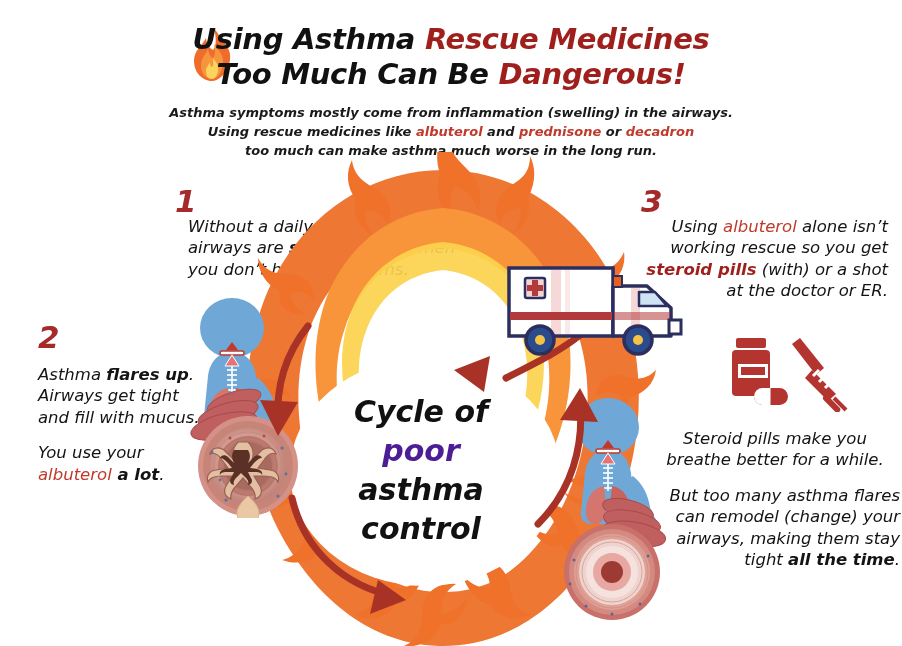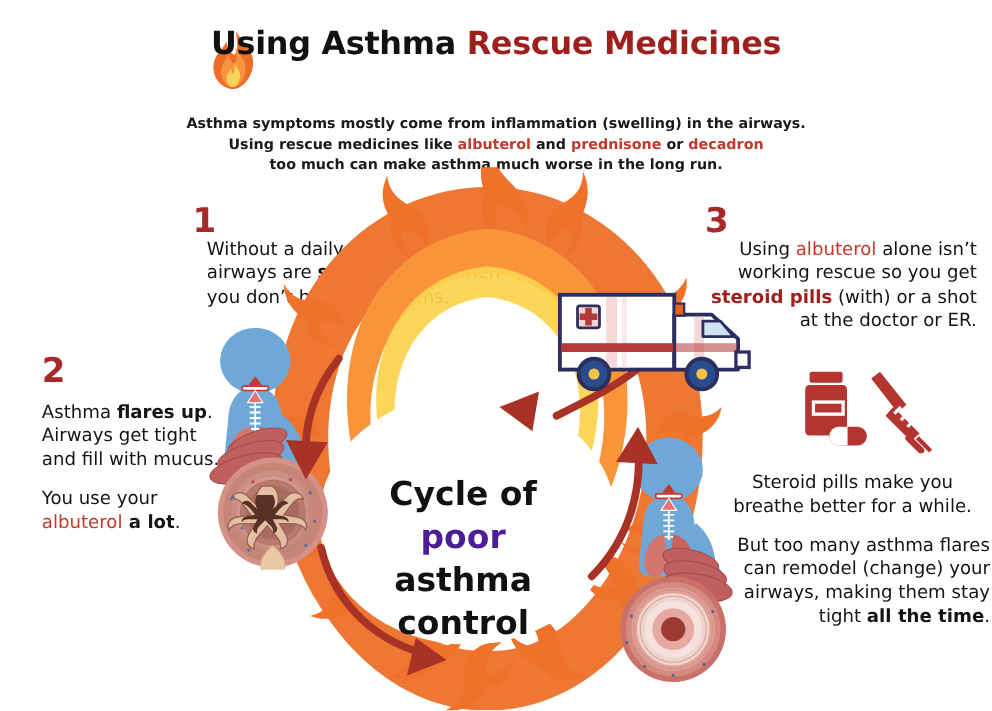--- a/index.html
+++ b/index.html
@@ -3,21 +3,21 @@
 <meta charset="utf-8">
 <style>
   * { margin:0; padding:0; box-sizing:border-box; }
   body {
     width:902px; height:646px;
     background:#ffffff;
     font-family:"DejaVu Sans", sans-serif;
     overflow:hidden;
     position:relative;
   }
-  .stage { position:relative; width:762px; height:646px; }
+  .stage { position:relative; width:762px; height:646px;font-style:italic; }
 
   
   .title-block {
     position:absolute; top:22px; left:0; width:902px;
     text-align:center;
   }
   .title-line {
     font-family:"DejaVu Sans", sans-serif;
     font-weight:bold;
     font-size:29px;
@@ -73,21 +73,20 @@
   
   .cycle-label {
     position:absolute;
     left:311px; top:392px; width:220px;
     text-align:center;
     font-weight:bold;
     font-size:30px;
     line-height:1.30;
     color:#111111;
     z-index:40;
-    margin-top:38px;
   }
   .cycle-label .red { color:#4c1d95; }
 
   
   .ring-svg {
     position:absolute; left:228px; top:152px;
     width:430px; height:494px;
     z-index:5;
   }
   .arrows-svg {
@@ -197,20 +196,23 @@
   <svg class="flame-title" viewBox="0 0 40 56" xmlns="http://www.w3.org/2000/svg">
     <path d="M22 2 C 30 14 40 22 38 34 C 36 48 26 55 20 55 C 12 55 2 48 2 35 C 2 24 10 20 14 12 C 15 20 18 22 21 24 C 25 20 24 10 22 2 Z" fill="#EF6C2A"></path>
     <path d="M22 18 C 28 26 32 30 31 38 C 30 48 24 53 20 53 C 14 53 9 48 9 39 C 9 32 14 28 16 23 C 17 29 19 31 21 32 C 24 29 23 23 22 18 Z" fill="#F7943E"></path>
     <path d="M21 32 C 25 37 27 40 26 45 C 25 51 22 53 20 53 C 16 53 14 50 14 45 C 14 41 17 39 18 36 C 18 40 19 41 20 41 C 22 39 21 35 21 32 Z" fill="#FBD45C"></path>
   </svg>
 
   <div class="title-block">
     <div class="title-line">
       <span>Using Asthma </span><span class="red">Rescue Medicines</span>
     </div>
+    <div class="title-line">
+      <span>Too Much Can Be </span><span class="red">Dangerous!</span>
+    </div>
   </div>
 
   <div class="subtitle">
     <div><b>Asthma symptoms mostly come from inflammation (swelling) in the airways.</b></div>
     <div>
       <b>Using rescue medicines like </b><b class="drug">albuterol</b><b> and </b><b class="drug">prednisone</b><b> or </b><b class="drug">decadron</b>
     </div>
     <div><b>too much can make asthma much worse in the long run.</b></div>
   </div>
 

